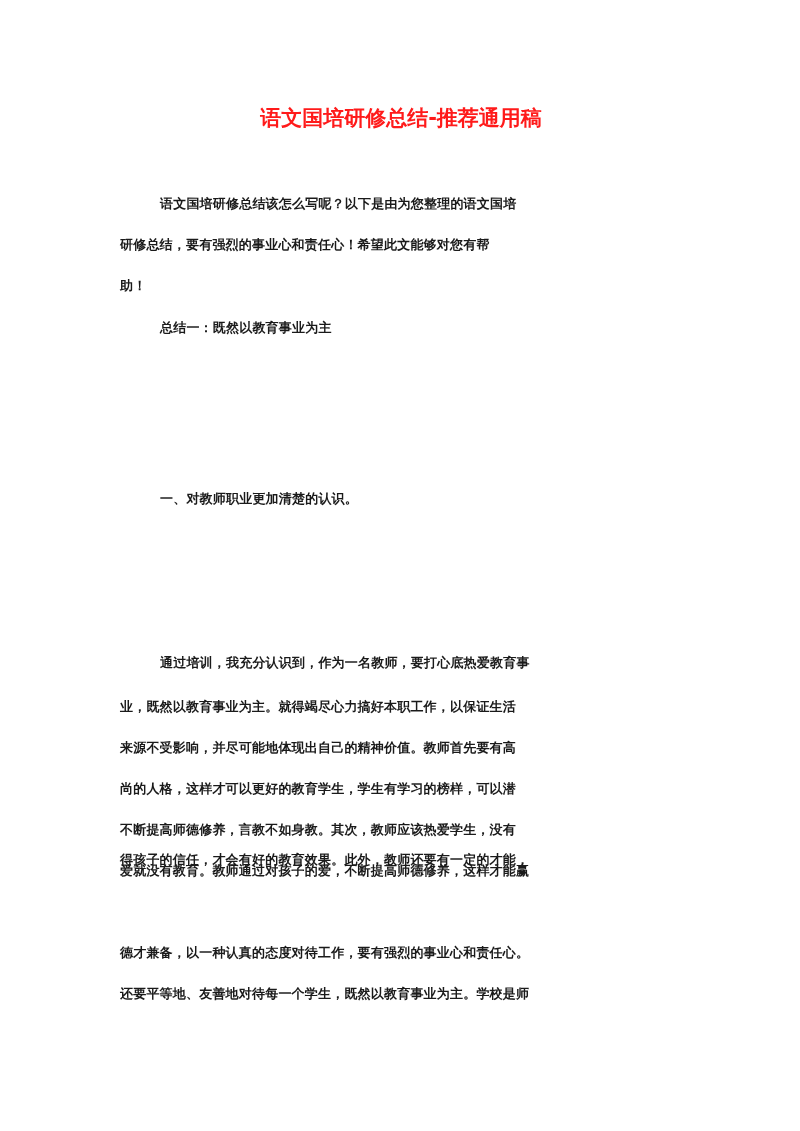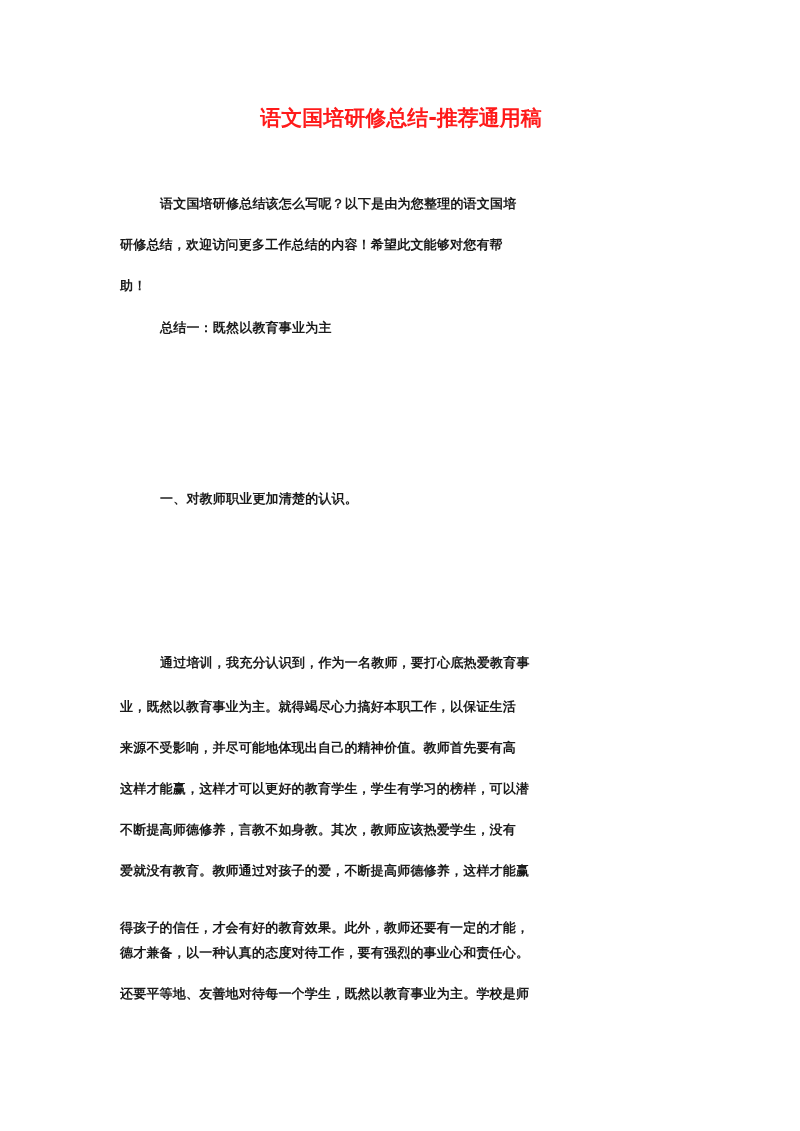--- a/index.html
+++ b/index.html
@@ -11,29 +11,29 @@
           white-space: nowrap; letter-spacing: 0.2px; font-weight: bold; }
   .indent { left: 160px; width: 525px; }
 </style>
 </head>
 <body>
 
 <div>
   <div class="title">语文国培研修总结-推荐通用稿</div>
 
   <div class="line indent" style="top:192px">语文国培研修总结该怎么写呢？以下是由为您整理的语文国培</div>
-  <div class="line" style="top:233px">研修总结，欢迎访问更多工作总结的内容！希望此文能够对您有帮</div>
+  <div class="line" style="top:233px">研修总结，要有强烈的事业心和责任心！希望此文能够对您有帮</div>
   <div class="line" style="top:274px">助！</div>
 
   <div class="line indent" style="top:316px">总结一：既然以教育事业为主</div>
 
   <div class="line indent" style="top:487px">一、对教师职业更加清楚的认识。</div>
 
   <div class="line indent" style="top:651px">通过培训，我充分认识到，作为一名教师，要打心底热爱教育事</div>
   <div class="line" style="top:695px">业，既然以教育事业为主。就得竭尽心力搞好本职工作，以保证生活</div>
   <div class="line" style="top:736px">来源不受影响，并尽可能地体现出自己的精神价值。教师首先要有高</div>
-  <div class="line" style="top:777px">这样才能赢，这样才可以更好的教育学生，学生有学习的榜样，可以潜</div>
+  <div class="line" style="top:777px">尚的人格，这样才可以更好的教育学生，学生有学习的榜样，可以潜</div>
   <div class="line" style="top:818px">不断提高师德修养，言教不如身教。其次，教师应该热爱学生，没有</div>
   <div class="line" style="top:859px">爱就没有教育。教师通过对孩子的爱，不断提高师德修养，这样才能赢</div>
-  <div class="line" style="top:916px">得孩子的信任，才会有好的教育效果。此外，教师还要有一定的才能，</div>
+  <div class="line" style="top:848px">得孩子的信任，才会有好的教育效果。此外，教师还要有一定的才能，</div>
   <div class="line" style="top:941px">德才兼备，以一种认真的态度对待工作，要有强烈的事业心和责任心。</div>
   <div class="line" style="top:982px">还要平等地、友善地对待每一个学生，既然以教育事业为主。学校是师</div>
 </div>
 
 </body></html>

